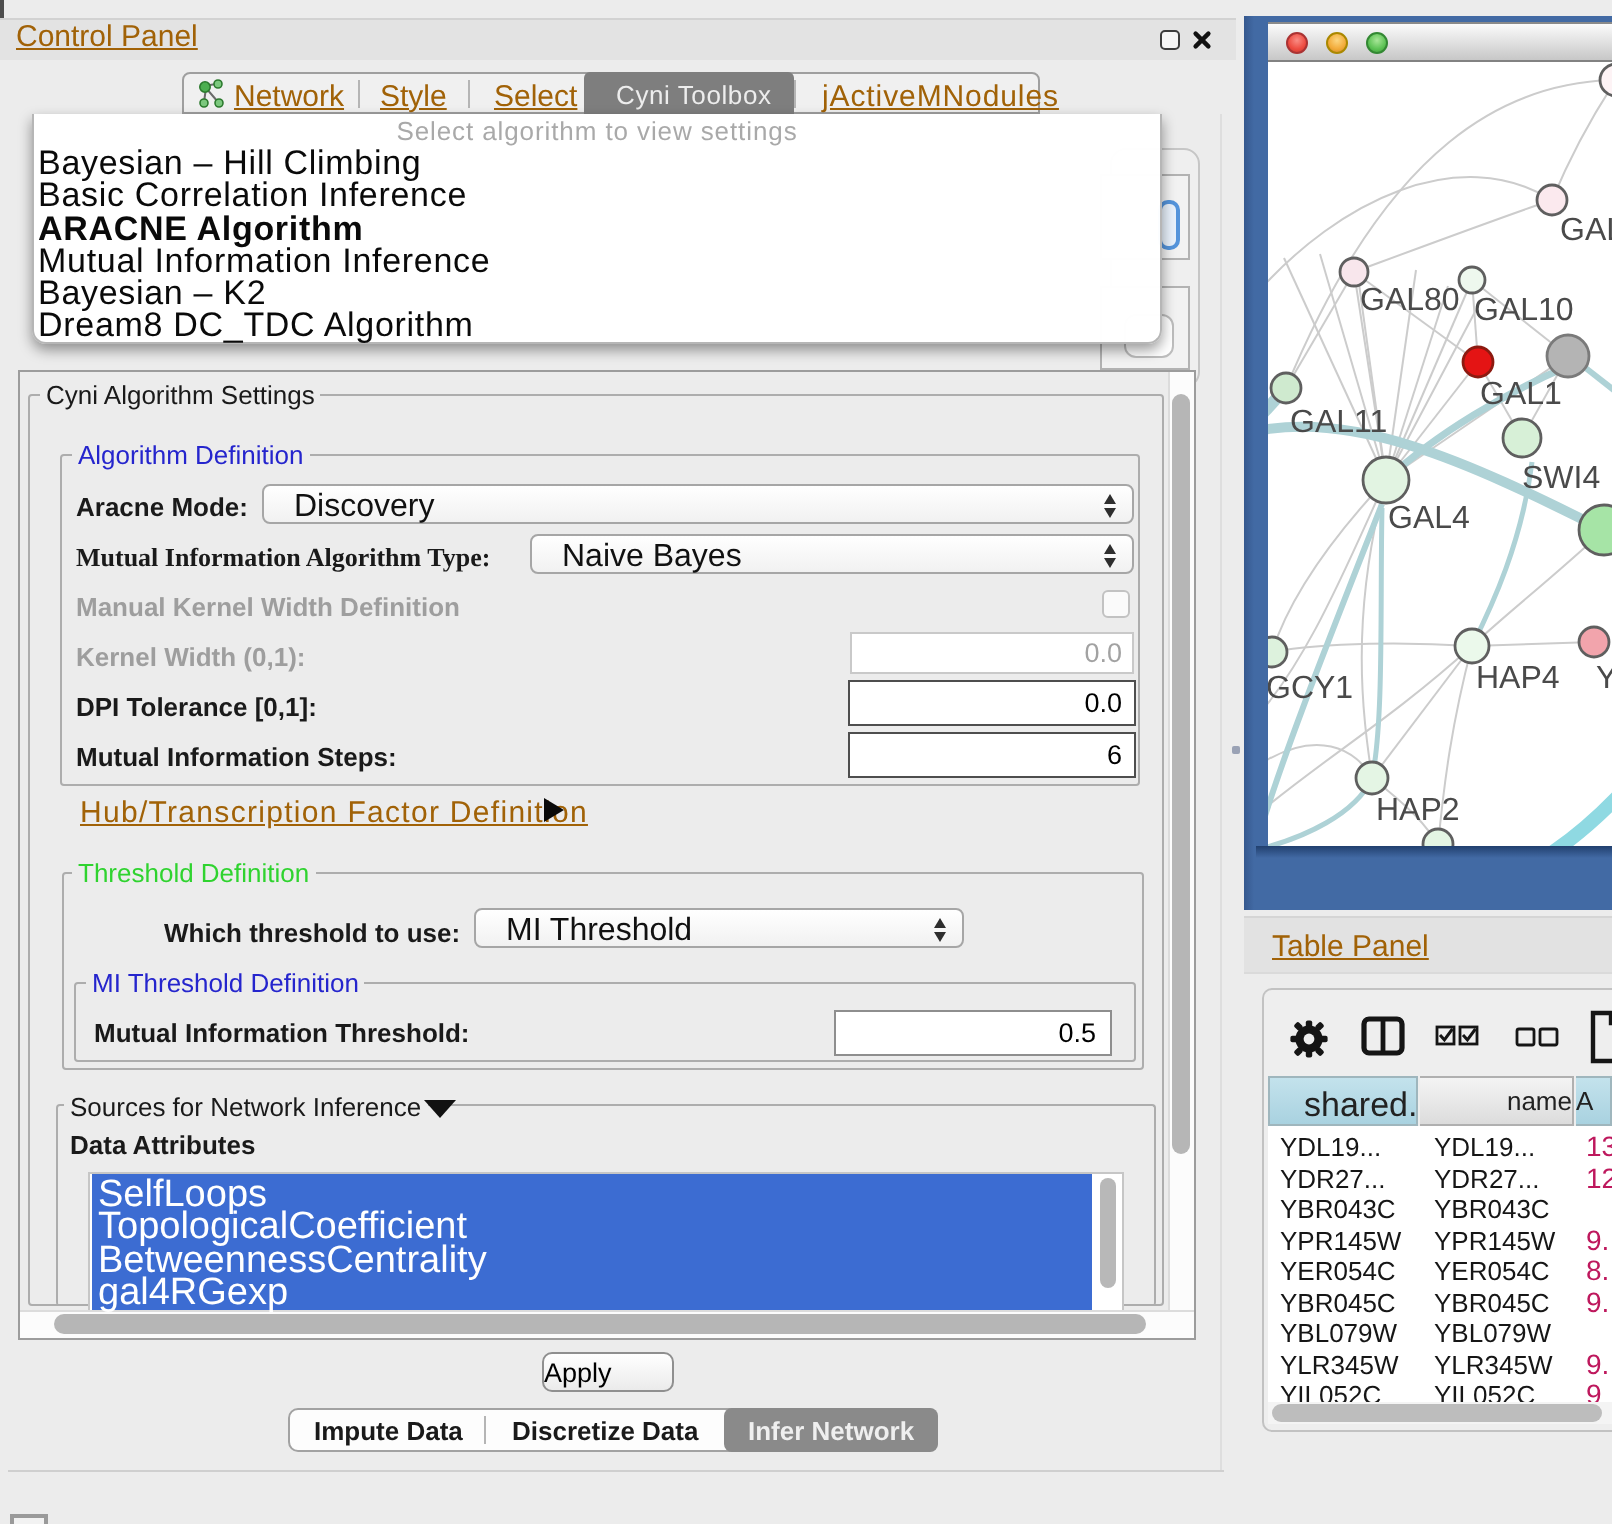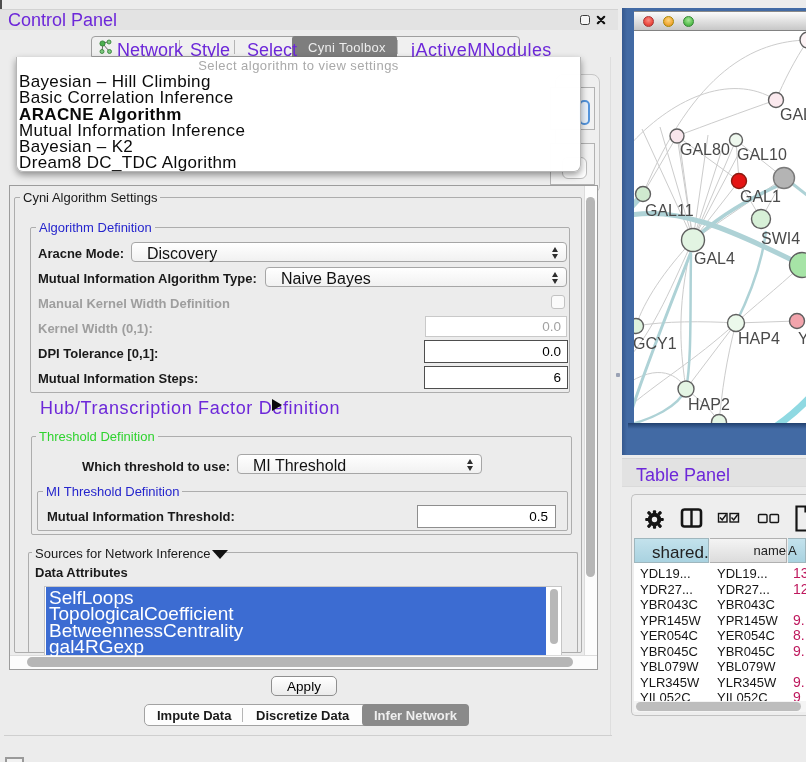--- a/index.html
+++ b/index.html
@@ -1,20 +1,20 @@
 <!DOCTYPE html>
 <html><head>
 <meta charset="utf-8">
 <style>
 * { margin:0; padding:0; box-sizing:border-box; }
 html,body { width:806px; height:762px; overflow:hidden; }
 body { background:#ececec; font-family:"Liberation Sans", sans-serif; position:relative; }
 .abs { position:absolute; }
 .b13 { font-size:13px; font-weight:bold; color:#1a1a1a; }
-.r13 { font-size:18px; color:#6d28d9; }
+.r13 { font-size:15px; color:#a16207;text-decoration:underline; }
 .gray { color:#9e9e9e; }
 .combo { position:absolute; background:linear-gradient(#ffffff,#f1f1f1); border:1px solid #a6a6a6; border-radius:4px; font-size:16px; color:#111; }
 .combo .ctext { position:absolute; left:15px; top:2px; }
 .updown { position:absolute; right:8px; top:4px; width:6px; }
 .updown:before { content:""; position:absolute; top:0; left:0; border-left:3px solid transparent; border-right:3px solid transparent; border-bottom:5px solid #2e2e2e; }
 .updown:after { content:""; position:absolute; top:7px; left:0; border-left:3px solid transparent; border-right:3px solid transparent; border-top:5px solid #2e2e2e; }
 .field { position:absolute; background:#fff; font-size:13.5px; text-align:right; }
 .grp { position:absolute; border:1px solid #adadad; border-radius:2px; }
 .grptitle { position:absolute; background:#ececec; padding:0 3px; font-size:13px; }
 </style>
@@ -63,21 +63,21 @@
 <div class="grptitle" style="left:20px;top:190px;color:#1a1a1a;">Cyni Algorithm Settings</div>
 
 <div class="grp" style="left:30px;top:227px;width:540px;height:166px;"></div>
 <div class="grptitle" style="left:36px;top:220px;color:#2525cd;">Algorithm Definition</div>
 
 <div class="abs b13" style="left:38px;top:246px;">Aracne Mode:</div>
 <div class="combo" style="left:131px;top:242px;width:436px;height:20px;">
     <span class="ctext">Discovery</span>
     <span class="updown"></span>
   </div>
-<div class="abs b13" style="left:38px;top:271px;">Mutual Information Algorithm Type:</div>
+<div class="abs b13" style="left:38px;top:271px;font-family:Liberation Serif, serif;">Mutual Information Algorithm Type:</div>
 <div class="combo" style="left:265px;top:267px;width:302px;height:20px;">
     <span class="ctext">Naive Bayes</span>
     <span class="updown"></span>
   </div>
 <div class="abs b13 gray" style="left:38px;top:296px;">Manual Kernel Width Definition</div>
 <div class="abs" style="left:551px;top:295px;width:14px;height:14px;border:1px solid #c2c2c2;border-radius:3px;background:#fafafa;"></div>
 <div class="abs b13 gray" style="left:38px;top:321px;">Kernel Width (0,1):</div>
 <div class="field" style="left:425px;top:316px;width:142px;height:21px;border:1px solid #c9c9c9;color:#a2a2a2;padding:2px 5px 0 0;">0.0</div>
 <div class="abs b13" style="left:38px;top:346px;">DPI Tolerance [0,1]:</div>
 <div class="field" style="left:424px;top:340px;width:144px;height:23px;border:1.5px solid #4e4e4e;color:#000;padding:3px 6px 0 0;">0.0</div>
@@ -101,21 +101,21 @@
 
 <div class="grp" style="left:28px;top:552px;width:550px;height:101px;border-bottom:none;"></div>
 <div class="grptitle" style="left:32px;top:546px;color:#1a1a1a;">Sources for Network Inference</div>
 <div class="abs" style="left:212px;top:550px;width:0;height:0;border-left:8px solid transparent;border-right:8px solid transparent;border-top:9px solid #111;"></div>
 <div class="abs b13" style="left:35px;top:565px;">Data Attributes</div>
 <div class="abs" style="left:44px;top:586px;width:518px;height:69px;background:#fff;border:1px solid #c6c6c6;border-bottom:none;"></div>
 <div class="abs" style="left:46px;top:587px;width:500px;height:68px;background:#3c6cd2;"></div>
 <div class="abs" style="left:49px;top:590px;font-size:19px;color:#fff;line-height:16.3px;">SelfLoops<br>TopologicalCoefficient<br>BetweennessCentrality<br>gal4RGexp</div>
 <div class="abs" style="left:550px;top:589px;width:8px;height:55px;background:#b8b8b8;border-radius:4px;"></div>
 
-<div class="abs" style="left:271px;top:676px;width:66px;height:20px;background:linear-gradient(#ffffff,#ebebeb);border:1px solid #8f8f8f;border-radius:5px;text-align:center;font-size:13.5px;color:#000;padding-top:2px;">Apply</div>
+<div class="abs" style="left:271px;top:676px;width:66px;height:20px;background:linear-gradient(#ffffff,#ebebeb);border:1px solid #8f8f8f;border-radius:5px;font-size:13.5px;color:#000;padding-top:2px;">Apply</div>
 <div class="abs" style="left:144px;top:704px;width:325px;height:22px;background:#fdfdfd;border:1px solid #a2a2a2;border-radius:5px;"></div>
 <div class="abs" style="left:362px;top:704px;width:107px;height:22px;background:#8a8a8a;border-radius:4px;"></div>
 <div class="abs" style="left:242px;top:708px;width:1px;height:14px;background:#b5b5b5;"></div>
 <div class="abs b13" style="left:157px;top:708px;">Impute Data</div>
 <div class="abs b13" style="left:256px;top:708px;">Discretize Data</div>
 <div class="abs" style="left:374px;top:708px;font-size:13px;font-weight:bold;color:#efefef;">Infer Network</div>
 <div class="abs" style="left:4px;top:735px;width:608px;height:1px;background:#cfcfcf;"></div>
 <div class="abs" style="left:5px;top:757px;width:19px;height:5px;border:2px solid #9a9a9a;border-bottom:none;background:#f2f2f2;"></div>
 
 <div class="abs" style="left:610px;top:57px;width:1px;height:678px;background:#dedede;"></div>

